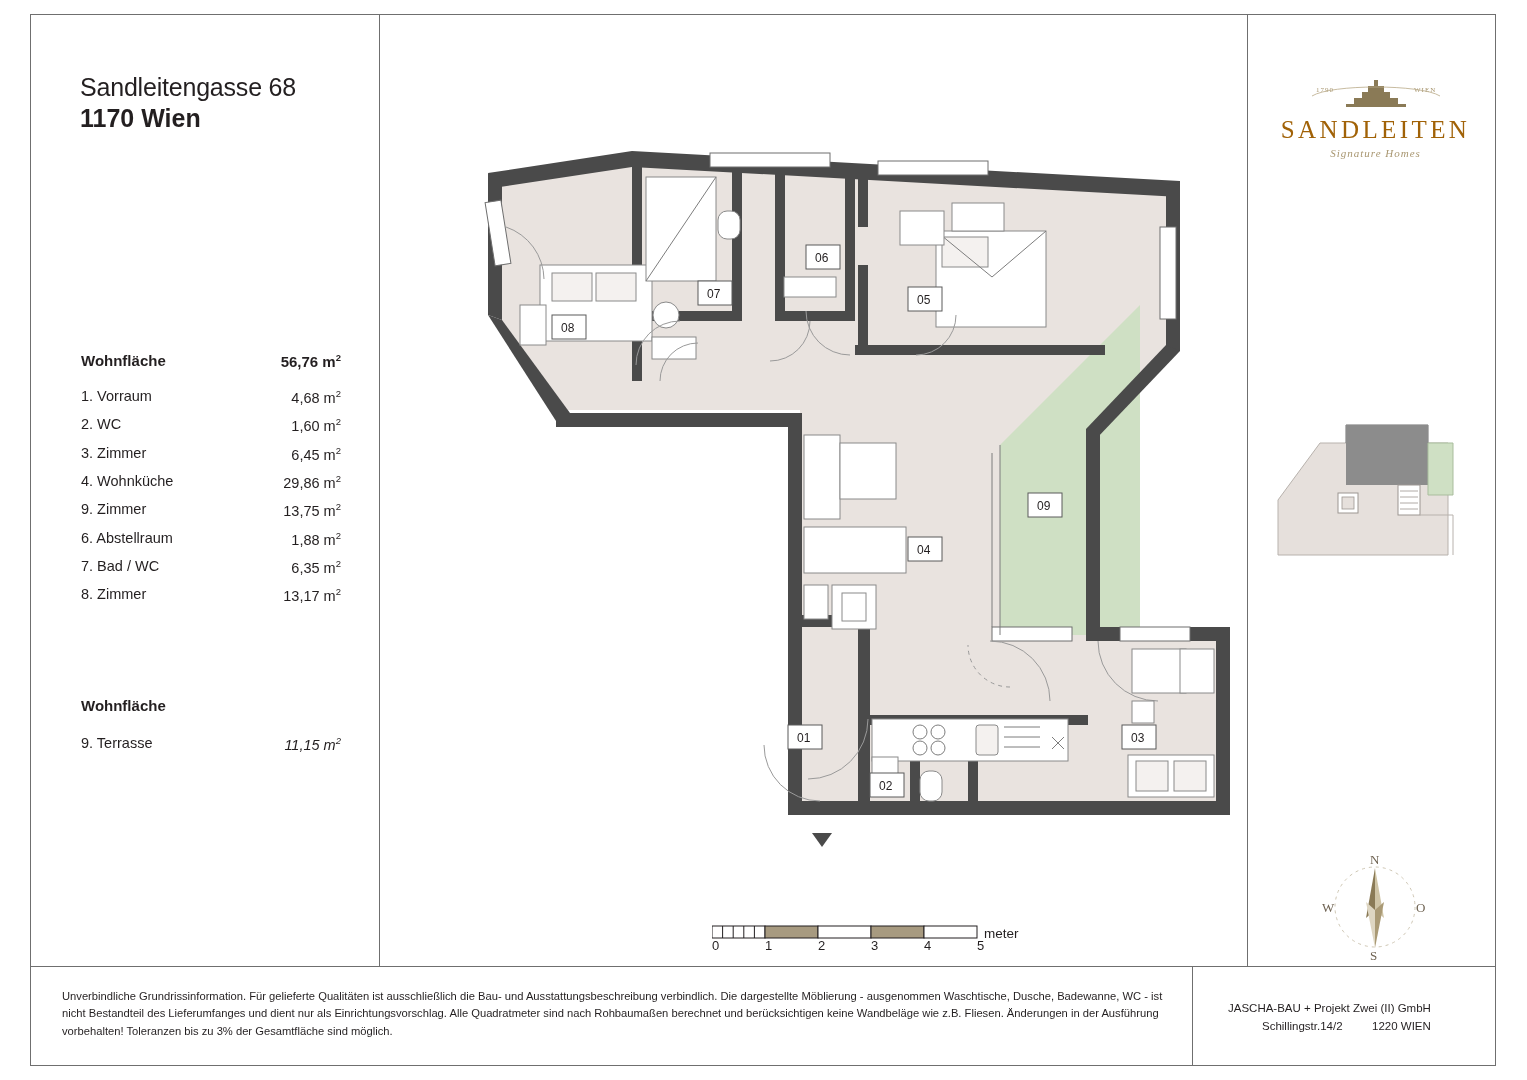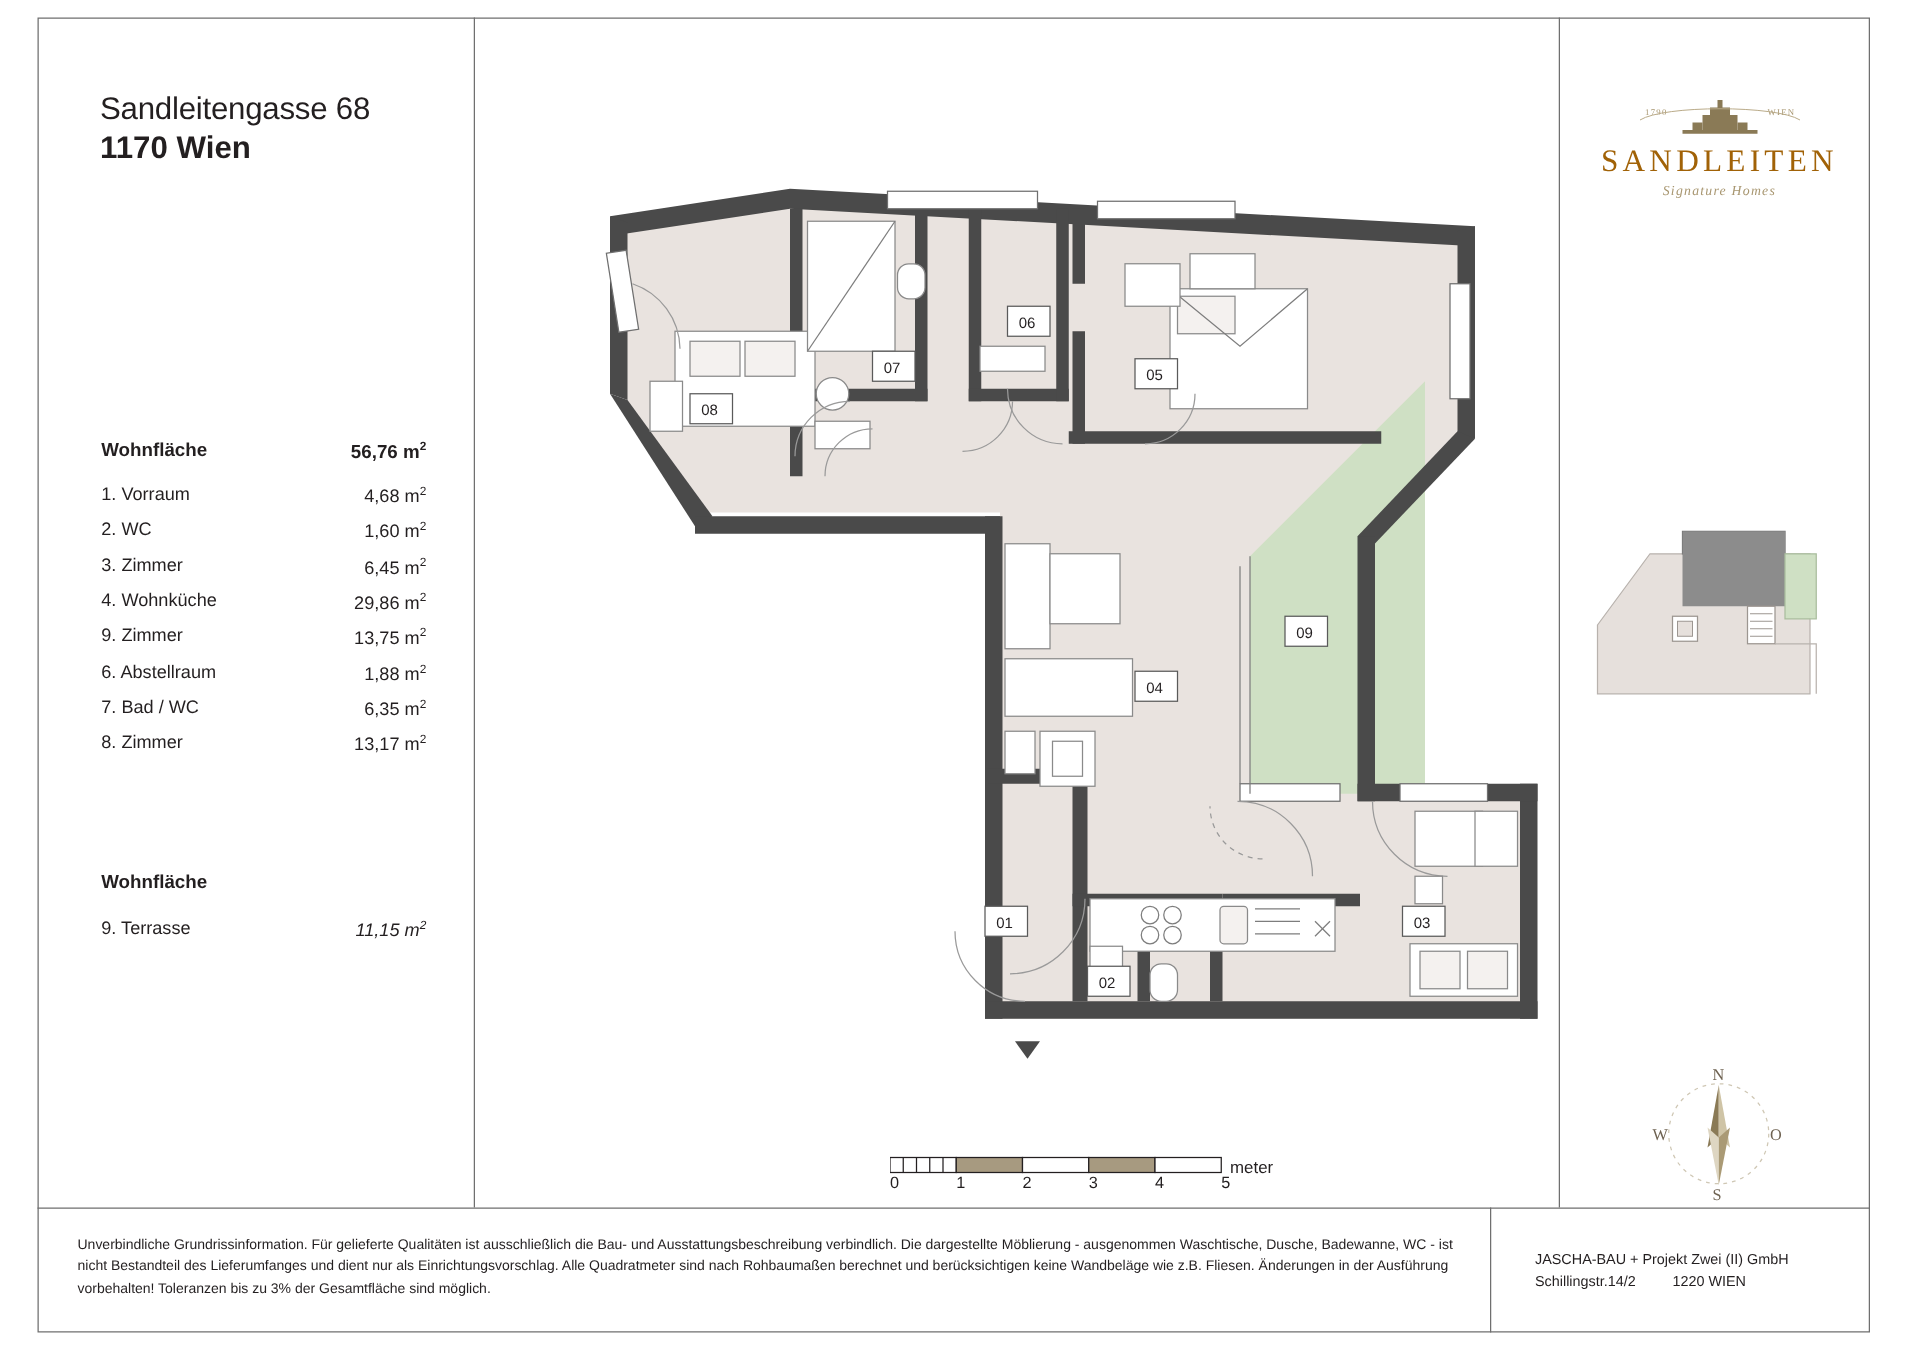--- a/index.html
+++ b/index.html
@@ -177,21 +177,21 @@
     line-height: 1.55;
     color: #231f20;
   }
   .footer-company {
     position: absolute;
     left: 1228px; top: 999px;
     font-size: 11.5px;
     line-height: 1.6;
   }
   .footer-company .row2 { display: flex; }
-  .footer-company .row2 .a { width: 110px; }
+  .footer-company .row2 .a { width: 110px; margin-left: 34px; }
 
   
   .plan {
     position: absolute;
     left: 380px; top: 15px;
     width: 867px; height: 951px;
   }
   .scalebar {
     position: absolute;
     left: 712px; top: 918px;

